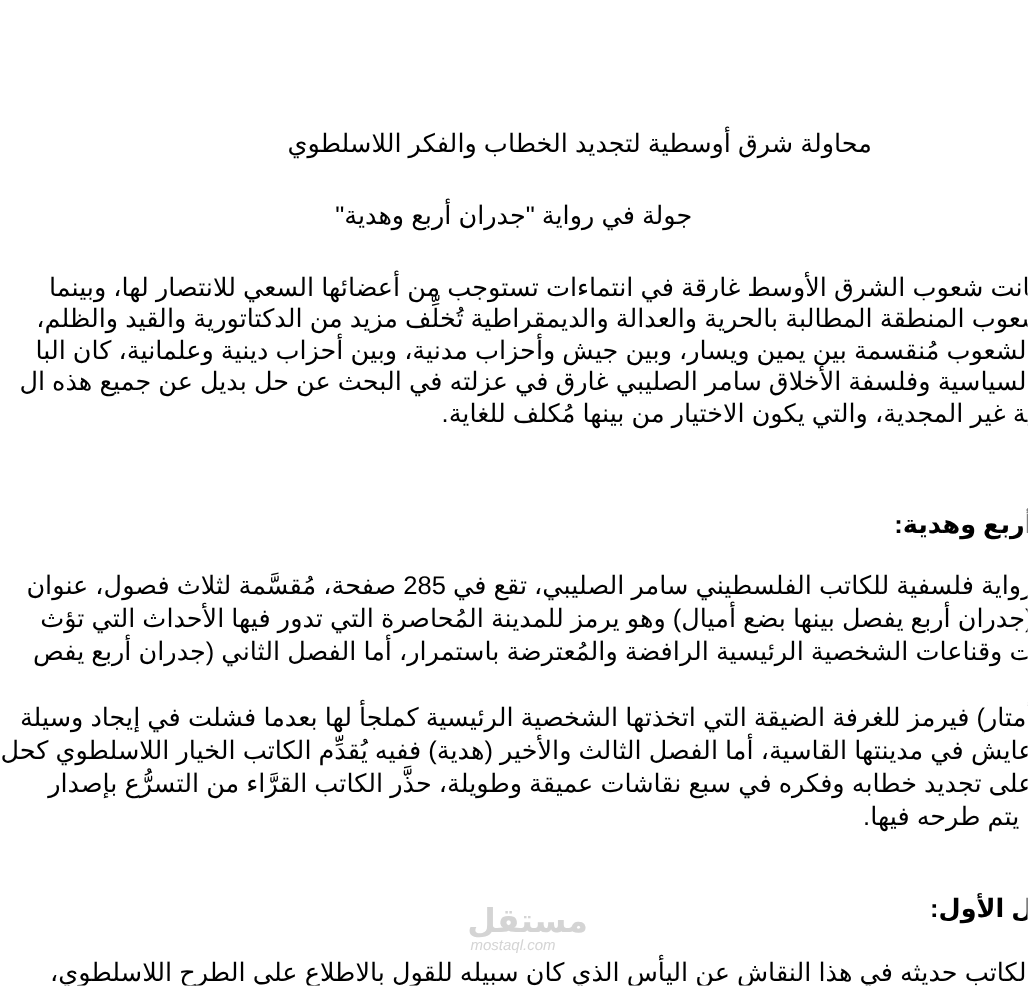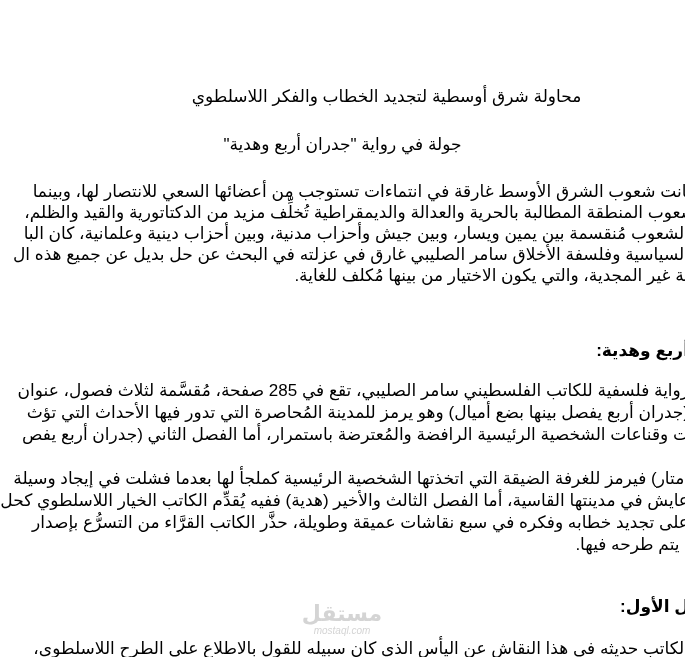--- a/index.html
+++ b/index.html
@@ -59,20 +59,21 @@
       width: 100px;
       text-align: center;
       color: #d4d4d4;
       pointer-events: none;
     }
     .watermark .wm-ar {
       font-size: 22px;
       font-weight: bold;
       line-height: 22px;
       direction: rtl;
+      text-align: right;
     }
     .watermark .wm-en {
       font-size: 10px;
       line-height: 12px;
       font-style: italic;
     }
   </style>
 </head>
 <body>
 

